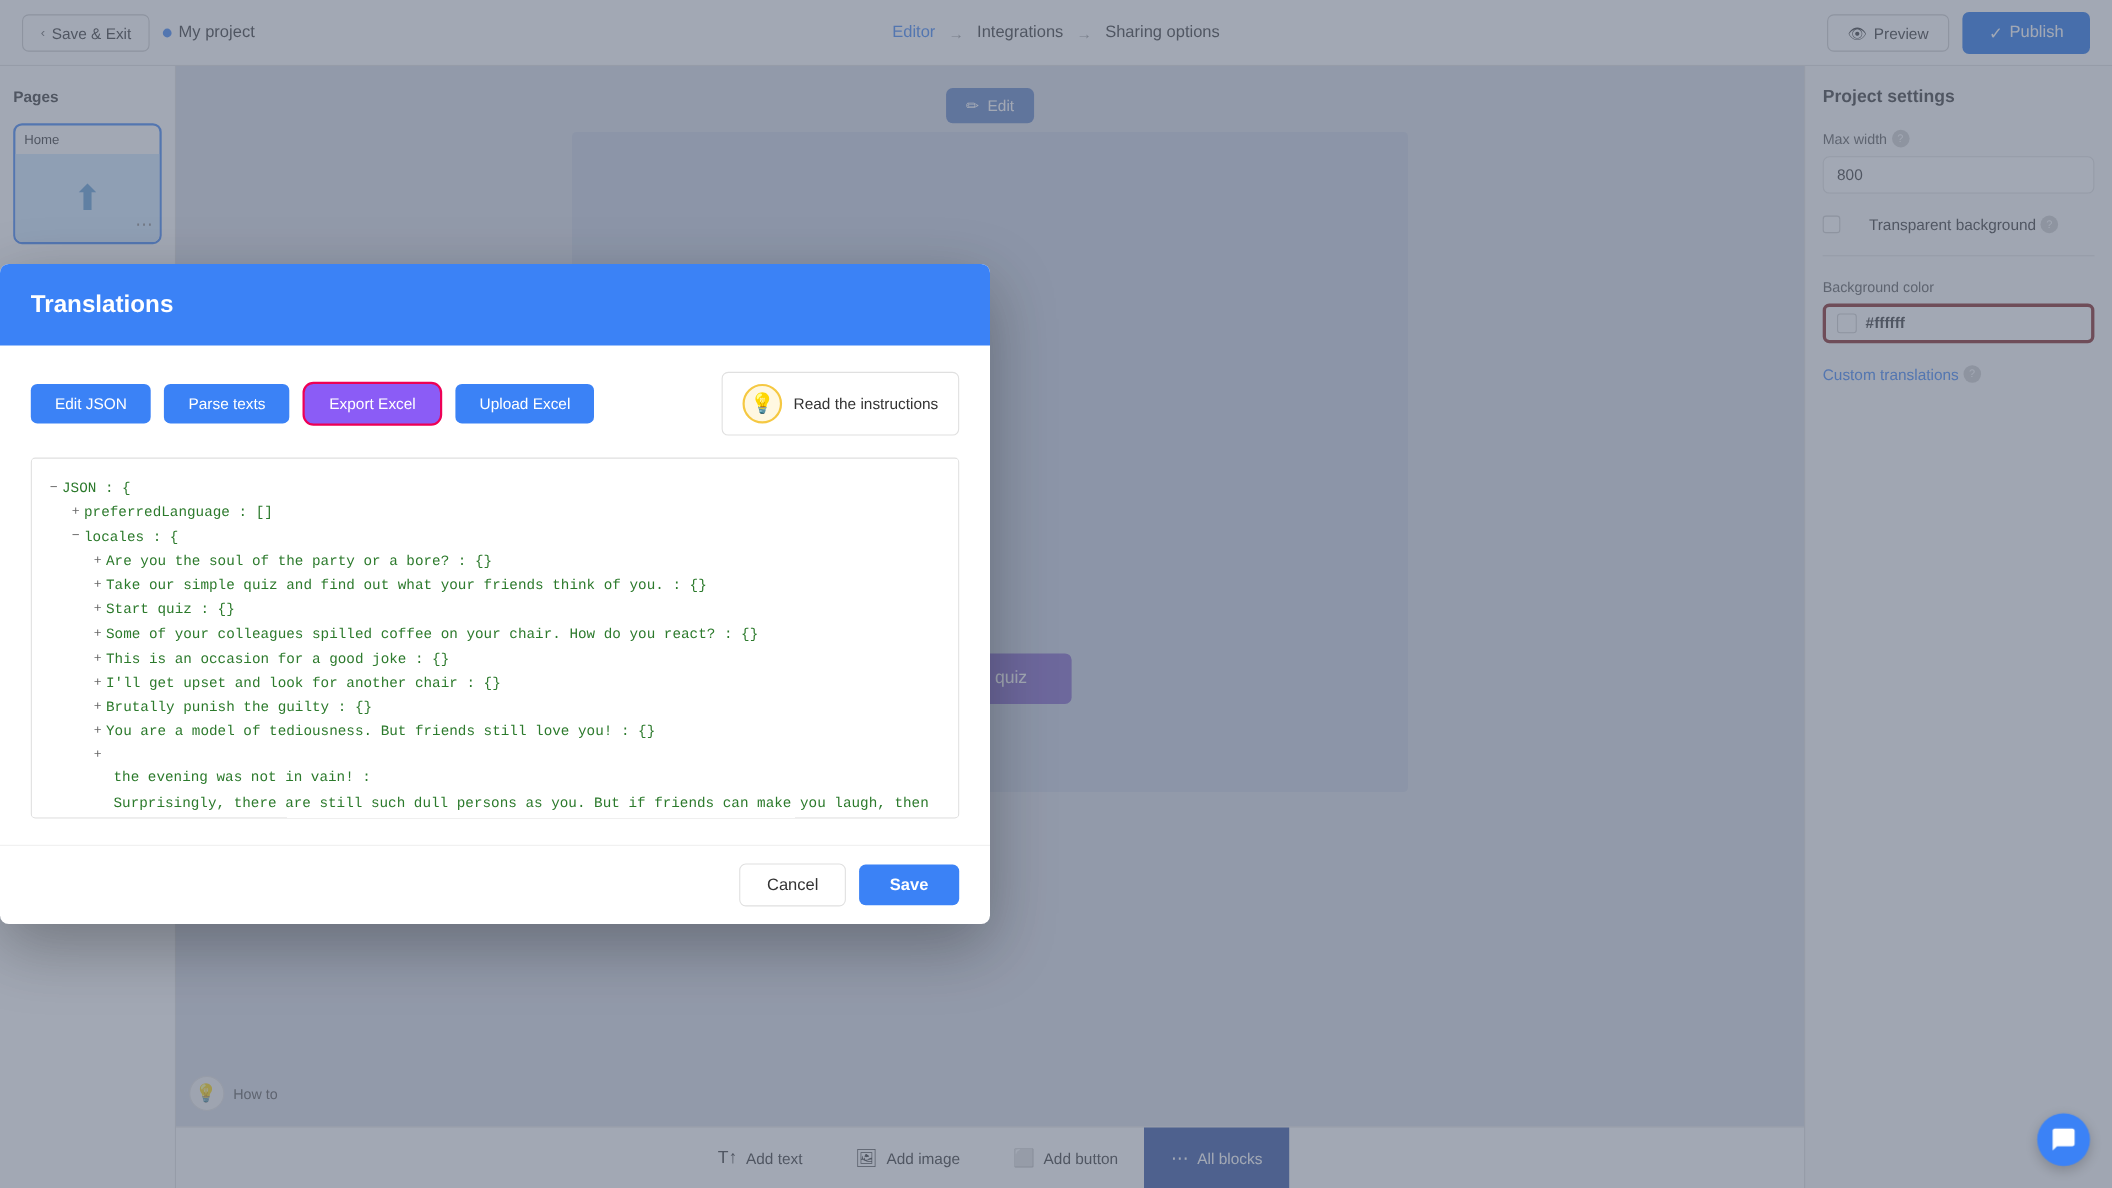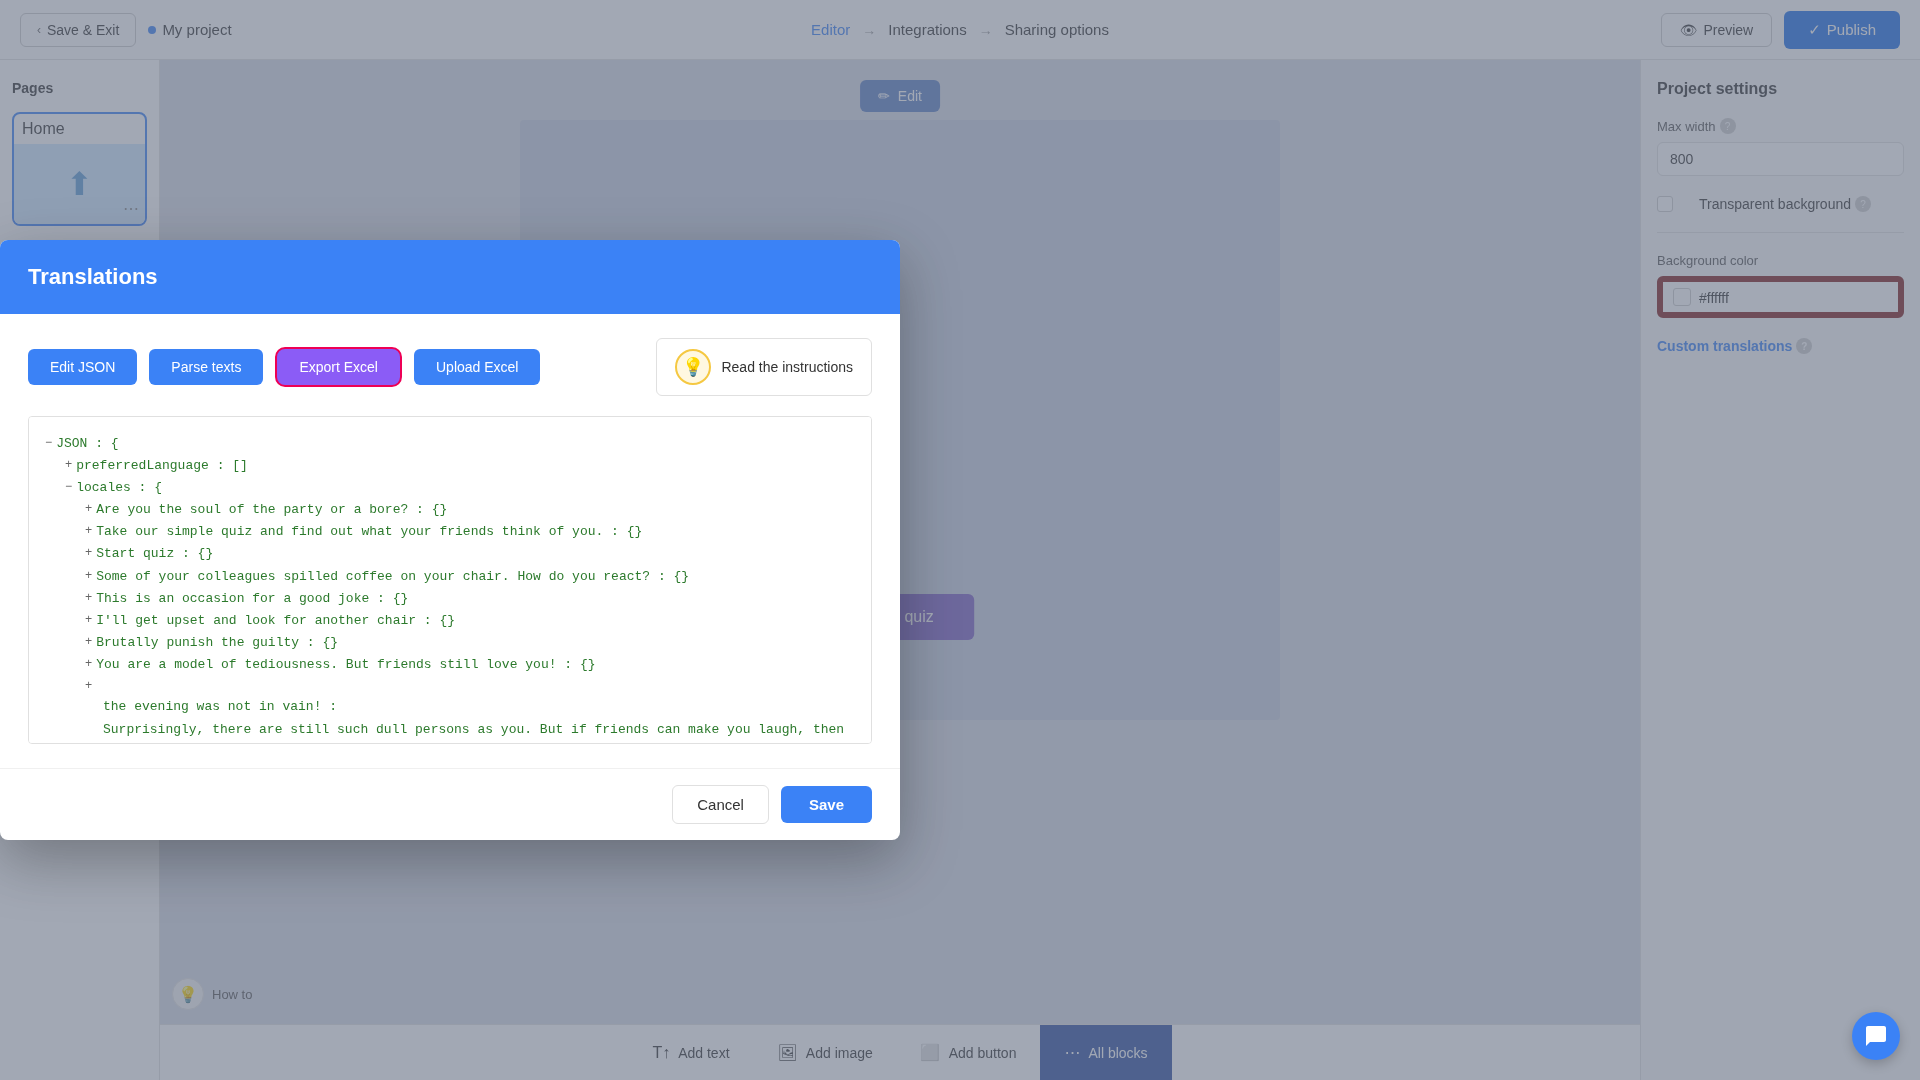--- a/index.html
+++ b/index.html
@@ -44,21 +44,21 @@
     
     .left-sidebar {
       width: 160px; background: #ffffff; border-right: 1px solid #e0e0e0;
       padding: 20px 12px; flex-shrink: 0;
     }
     .pages-title { font-size: 14px; font-weight: 600; color: #333; margin-bottom: 16px; }
     .page-card {
       border: 2px solid #3b82f6; border-radius: 8px; overflow: hidden;
       background: #fff; margin-bottom: 12px; cursor: pointer;
     }
-    .page-card-label { font-size: 16px; color: #333; padding: 6px 8px; font-weight: 500; }
+    .page-card-label { font-size: 12px; color: #333; padding: 6px 8px; font-weight: 500; }
     .page-card-thumb {
       background: #d0e8ff; height: 80px; display: flex; align-items: center; justify-content: center;
       position: relative;
     }
     .page-card-dots { position: absolute; bottom: 6px; right: 6px; color: #888; font-size: 16px; cursor: pointer; }
     .add-page { display: flex; align-items: center; gap: 6px; font-size: 13px; color: #333; cursor: pointer; padding: 4px; }
     .add-page-plus { font-size: 16px; color: #333; }
 
     
     .canvas-area {
@@ -111,24 +111,24 @@
     .setting-label { font-size: 13px; color: #555; margin-bottom: 8px; display: flex; align-items: center; gap: 4px; }
     .setting-input {
       width: 100%; border: 1px solid #e0e0e0; border-radius: 6px;
       padding: 8px 12px; font-size: 14px; color: #333; background: #fff; margin-bottom: 20px;
     }
     .checkbox-row { display: flex; align-items: center; gap: 26px; margin-bottom: 20px; }
     .checkbox-box { width: 16px; height: 16px; border: 1px solid #ccc; border-radius: 3px; background: #fff; flex-shrink: 0; }
     .checkbox-label { font-size: 14px; color: #333; display: flex; align-items: center; gap: 4px; }
     .divider { height: 1px; background: #e0e0e0; margin-bottom: 20px; }
     .bg-color-label { font-size: 13px; color: #555; margin-bottom: 8px; }
-    .color-input-row { display: flex; align-items: flex-end; gap: 8px; border: 6px solid #7f1d1d; border-radius: 6px; padding: 6px 10px; background: #fff; margin-bottom: 20px; }
+    .color-input-row { display: flex; align-items: flex-start; gap: 8px; border: 3px solid #7f1d1d; border-radius: 6px; padding: 6px 10px; background: #fff; margin-bottom: 20px; font-weight: bold; }
     .color-swatch { width: 18px; height: 18px; border: 1px solid #ccc; border-radius: 3px; background: #ffffff; }
     .color-text { font-size: 14px; color: #333; }
-    .custom-translations { font-size: 14px; color: #3b82f6; cursor: pointer; display: flex; align-items: center; gap: 4px; font-weight: bold; }
+    .custom-translations { font-size: 14px; color: #3b82f6; cursor: pointer; display: flex; align-items: center; gap: 4px; }
     .info-icon { width: 16px; height: 16px; background: #ccc; border-radius: 50%; display: inline-flex; align-items: center; justify-content: center; font-size: 10px; color: #fff; }
 
     
     .overlay {
       position: fixed; top: 0; left: 0; right: 0; bottom: 0;
       background: rgba(100, 110, 130, 0.6); z-index: 200;
       display: flex; align-items: center; justify-content: flex-start;
     }
 
     

